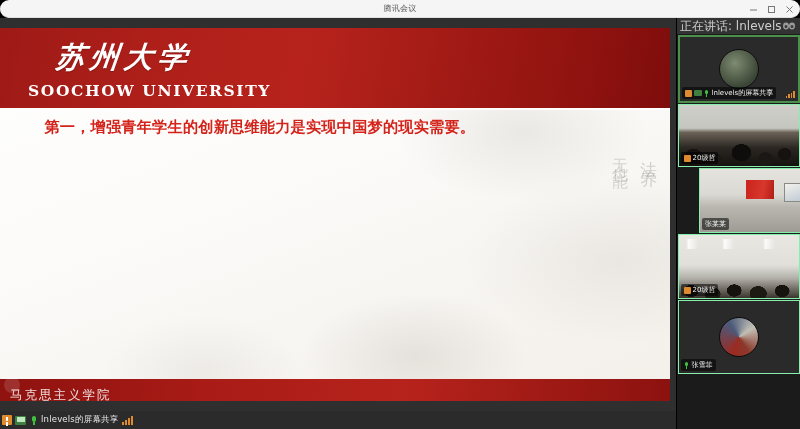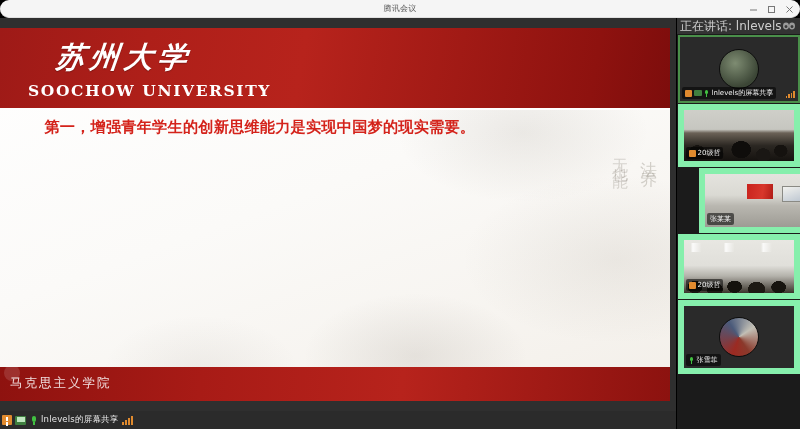--- a/index.html
+++ b/index.html
@@ -98,21 +98,21 @@
     line-height: 1.45; text-indent: 2em; letter-spacing: .2px;
     margin-bottom: 3px;
   }
   #slide-body .para {
     color: #1a1a1a; font-size: 15.2px; line-height: 1.62;
     text-indent: 2em; text-align: justify; letter-spacing: .1px;
   }
 
   
   #slide-footer {
-    position: absolute; left: 0; bottom: 0; width: 670px; height: 34px;
+    position: absolute; left: 0; bottom: 0; width: 670px; height: 22px;
     background: linear-gradient(95deg,#8e120f 0%,#a81b16 30%,#b7231c 60%,#8c120f 100%);
   }
   #slide-footer .dept {
     position: absolute; left: 10px; top: 8px;
     font-family: "DejaVu Serif", "Liberation Serif", serif;
     font-size: 12.5px; color: #f0dede; letter-spacing: 2px;
   }
   #slide-footer .seal {
     position: absolute; left: 4px; top: -2px; width: 16px; height: 16px;
     border-radius: 50%; background: rgba(255,255,255,.13);
@@ -155,21 +155,21 @@
   .bars i:nth-child(3){height:7px;} .bars i:nth-child(4){height:9px;}
 
   
   #sidebar {
     position: absolute; left: 676px; top: 18px; width: 124px; height: 411px;
     background: #1b1b1b; border-left: 1px solid #000;
   }
   .tile {
     position: relative; width: 122px; margin: 1px auto 1px auto;
     background: #2a2a2a; overflow: hidden;
-    border: 6px solid #86efac;
+    border: 1px solid #86efac;
   }
   .tile.speaking { border: 2px solid #4a8f4a; }
   .tile .badge {
     position: absolute; left: 2px; bottom: 2px;
     display: flex; align-items: center; gap: 2px;
     background: rgba(0,0,0,.55); border-radius: 2px; padding: 1px 3px;
   }
   .tile .badge .nm { font-size: 7px; color: #f0f0f0; white-space: nowrap; }
   .mini-warn { width:7px;height:7px;background:#e08a2e;border-radius:1px;flex:0 0 auto; }
   .mini-screen { width:8px;height:6px;background:#3f7f3f;border-radius:1px;flex:0 0 auto; }

